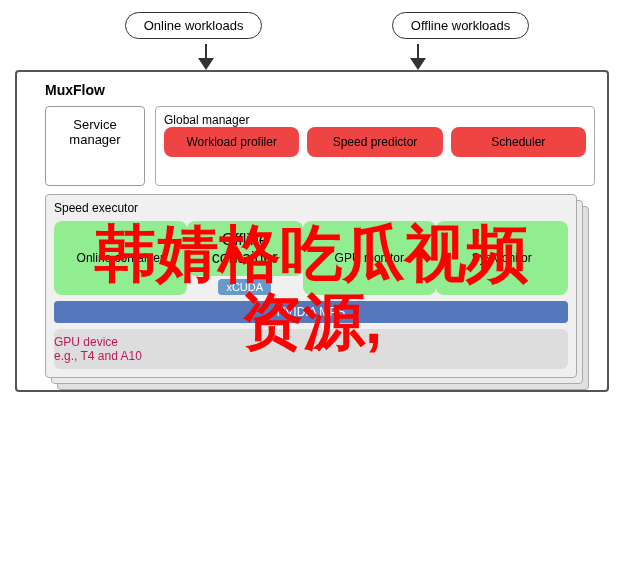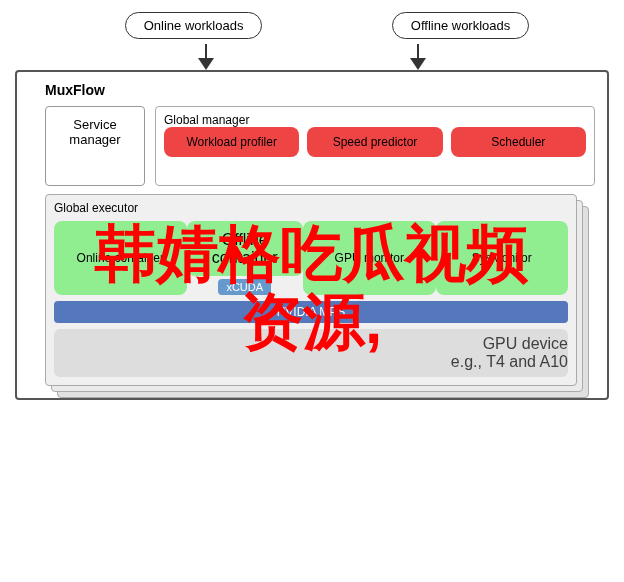--- a/index.html
+++ b/index.html
@@ -195,23 +195,23 @@
       text-align: center;
       font-size: 12px;
       margin-bottom: 6px;
       font-weight: 500;
     }
 
     .gpu-device-box {
       background: #ddd;
       border-radius: 6px;
       padding: 6px 0;
-      text-align: right;
-      font-size: 16px;
-      color: #404040;
+      text-align: left;
+      font-size: 12px;
+      color: #be185d;
     }
 
     
     .stack-wrapper {
       position: relative;
       margin-right: 18px;
     }
 
     .shadow-card-2 {
       position: absolute;
@@ -278,21 +278,21 @@
           <span>Scheduler</span>
         </div>
       </div>
     </div>
   </div>
 
   <div class="stack-wrapper">
     <div class="shadow-card-3"></div>
     <div class="shadow-card-2"></div>
     <div class="local-executor-main" style="z-index:3; position:relative;">
-      <div class="local-executor-label">Global executor</div>
+      <div class="local-executor-label">Speed executor</div>
 
       <div class="containers-row">
 
         <div class="green-box">
           <span>Online container</span>
         </div>
 
         <div class="offline-container-wrapper">
           <div class="offline-green-box">
             <span>Offline container</span>

